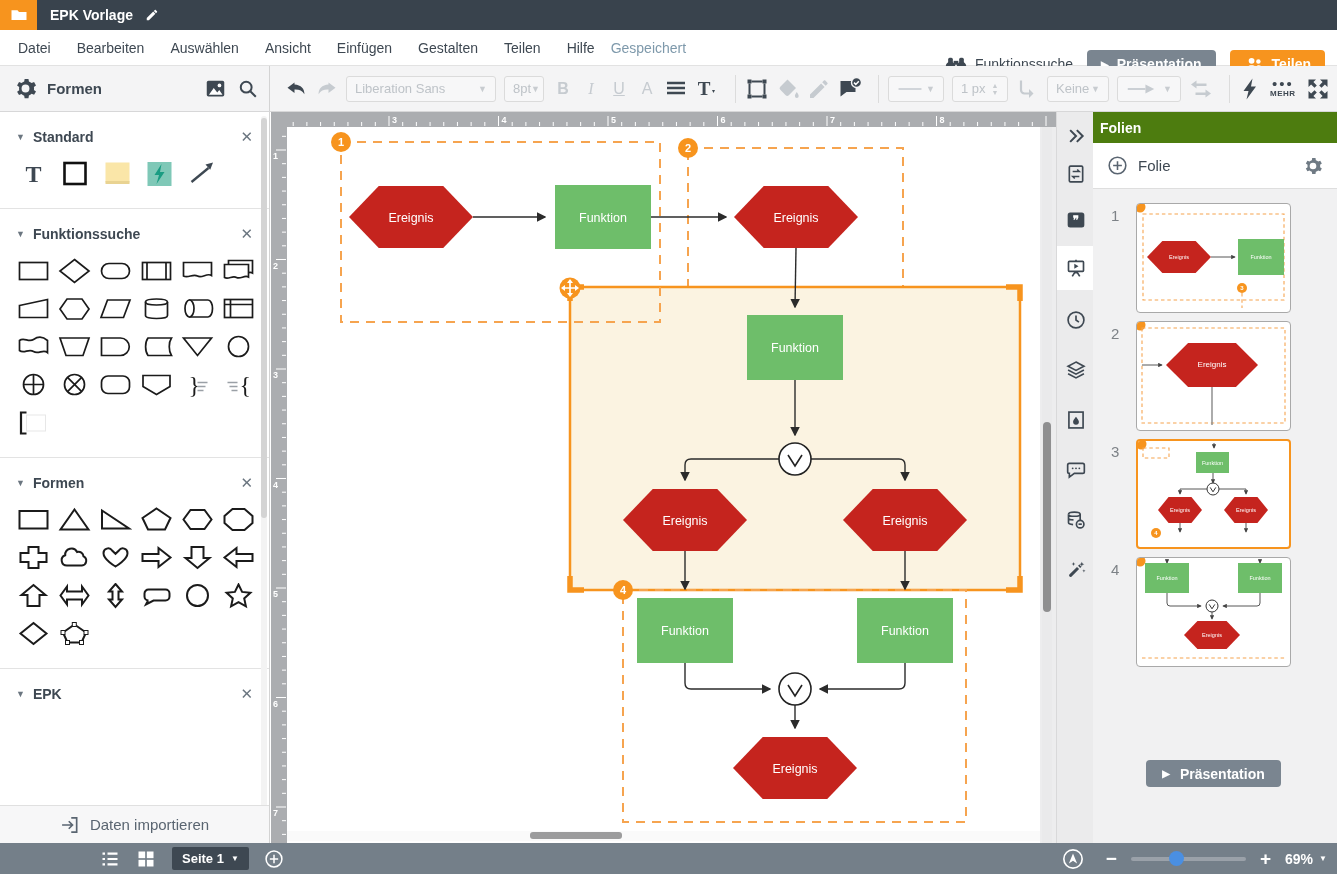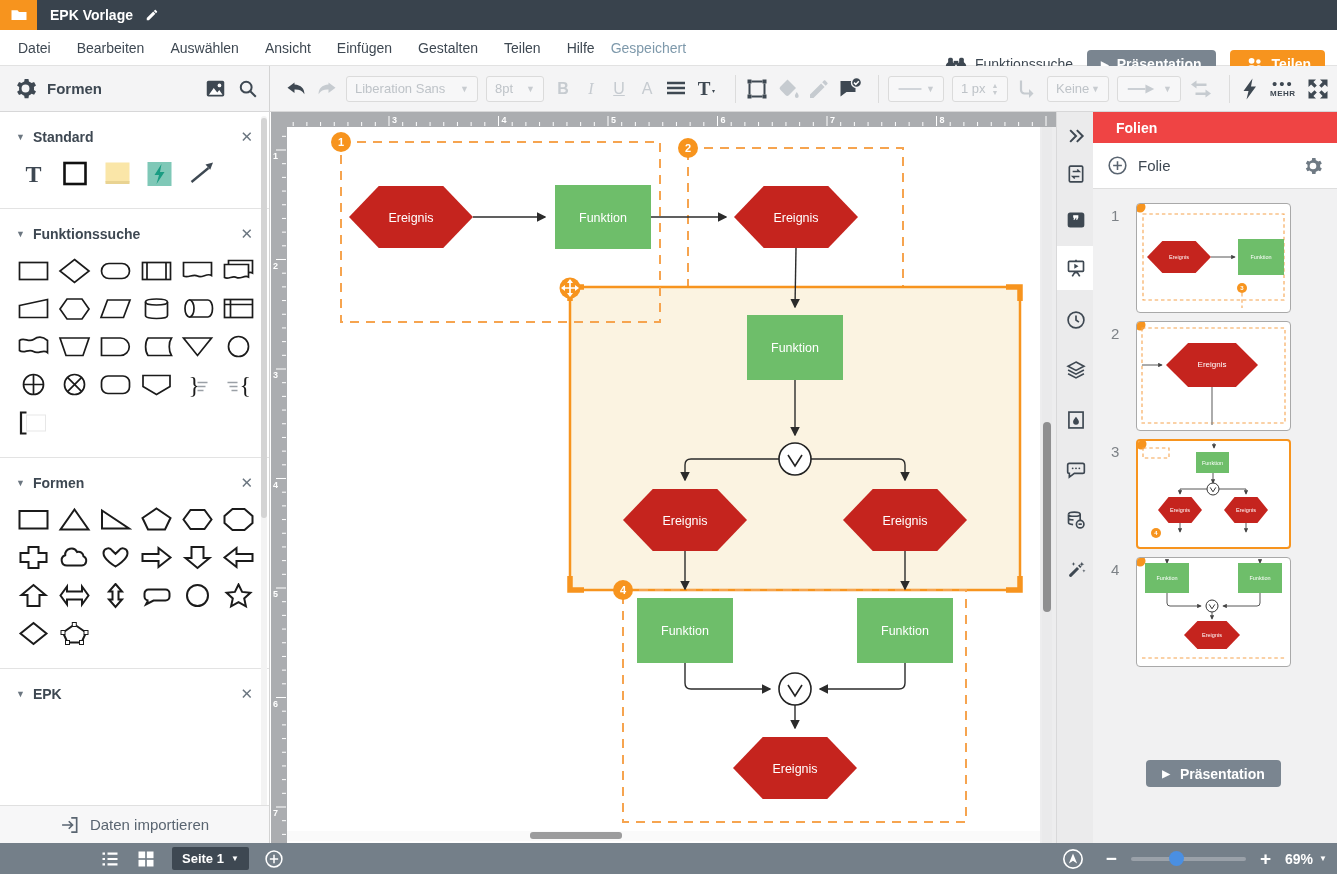--- a/index.html
+++ b/index.html
@@ -76,21 +76,21 @@
   .hscroll .thumb { position:absolute; left:243px; top:1px; width:92px; height:7px; background:#9C9C9D; border-radius:3px; }
 
   
   .rstrip { position:absolute; left:1056px; top:112px; width:37px; height:731px; background:#EBEBEC; border-left:1px solid #D9D9DA; }
   .rtile { position:absolute; left:0; width:37px; height:44px; display:flex; align-items:center; justify-content:center; cursor:pointer; }
   .rtile.active { background:#fff; }
   .rtile .ic { width:20px; height:20px; }
 
   
   .rpanel { position:absolute; left:1093px; top:112px; width:244px; height:731px; background:#F1F1F2; }
-  .rpanel-head { height:31px; background:#ef4444; color:#fff; font-size:14px; font-weight:bold; display:flex; align-items:center; padding-left:23px; }
+  .rpanel-head { height:31px; background:#4d7c0f; color:#fff; font-size:14px; font-weight:bold; display:flex; align-items:center; padding-left:7px; }
   .folie-row { height:46px; background:#fff; border-bottom:1px solid #DEDEDE; display:flex; align-items:center; padding:0 14px; }
   .folie-row .ic.plus { width:21px; height:21px; }
   .folie-row .lbl { font-size:15px; color:#3E4852; margin-left:10px; }
   .folie-row .ic.gearsm { width:20px; height:20px; margin-left:auto; }
   .slide-num { position:absolute; font-size:15px; color:#7D8287; }
   .thumb-box { position:absolute; left:43px; width:155px; height:110px; background:#fff; border:1px solid #A9A9A9; border-radius:4px; overflow:hidden; cursor:pointer; }
   .thumb-box.selected { border:2px solid #F7941E; }
   .pres-btn { position:absolute; left:53px; top:648px; width:135px; height:27px; background:#7A8590; border-radius:4px; color:#fff; font-weight:bold; font-size:14px; display:flex; align-items:center; justify-content:center; gap:10px; cursor:pointer; }
   .pres-btn .play { font-size:10px; }
   .google-btn { position:absolute; left:10px; top:685px; width:221px; height:39px; background:#F1C12F; border-radius:3px; display:flex; align-items:center; padding:0 10px; gap:8px; cursor:pointer; }
@@ -195,25 +195,25 @@
       <span class="ic tb-btn">
           <svg viewBox="0 0 24 24" fill="#3E4852">
             <path d="M10.5 5.5L3.5 10.8l7 5.2v-3.4c4.6-.2 7.7 1 9.9 4.6.2-5.6-3.4-9.4-9.9-9.8z"></path>
           </svg>
         </span>
       <span class="ic tb-btn">
           <svg viewBox="0 0 24 24" fill="#C6CBD0">
             <path d="M13.5 5.5l7 5.3-7 5.2v-3.4c-4.6-.2-7.7 1-9.9 4.6-.2-5.6 3.4-9.4 9.9-9.8z"></path>
           </svg>
         </span>
-      <div class="tb-select" style="width:132px">
+      <div class="tb-select" style="width:150px">
         <span style="overflow:hidden;white-space:nowrap">Liberation Sans</span>
         <span class="car" style="margin-left:auto">▼</span>
       </div>
-      <div class="tb-select" style="width:58px">
+      <div class="tb-select" style="width:40px">
         <span>8pt</span>
         <span class="car" style="margin-left:auto">▼</span>
       </div>
       <span class="tb-letter" style="font-weight:bold">B</span>
       <span class="tb-letter" style="font-style:italic;font-family:'Liberation Serif',serif">I</span>
       <span class="tb-letter" style="text-decoration:underline">U</span>
       <span class="tb-letter">A</span>
       <span class="ic tb-btn">
           <svg viewBox="0 0 24 24" stroke="#3E4852" stroke-width="2.4">
             <path d="M3 6h18M3 11h18M3 16h18"></path>

